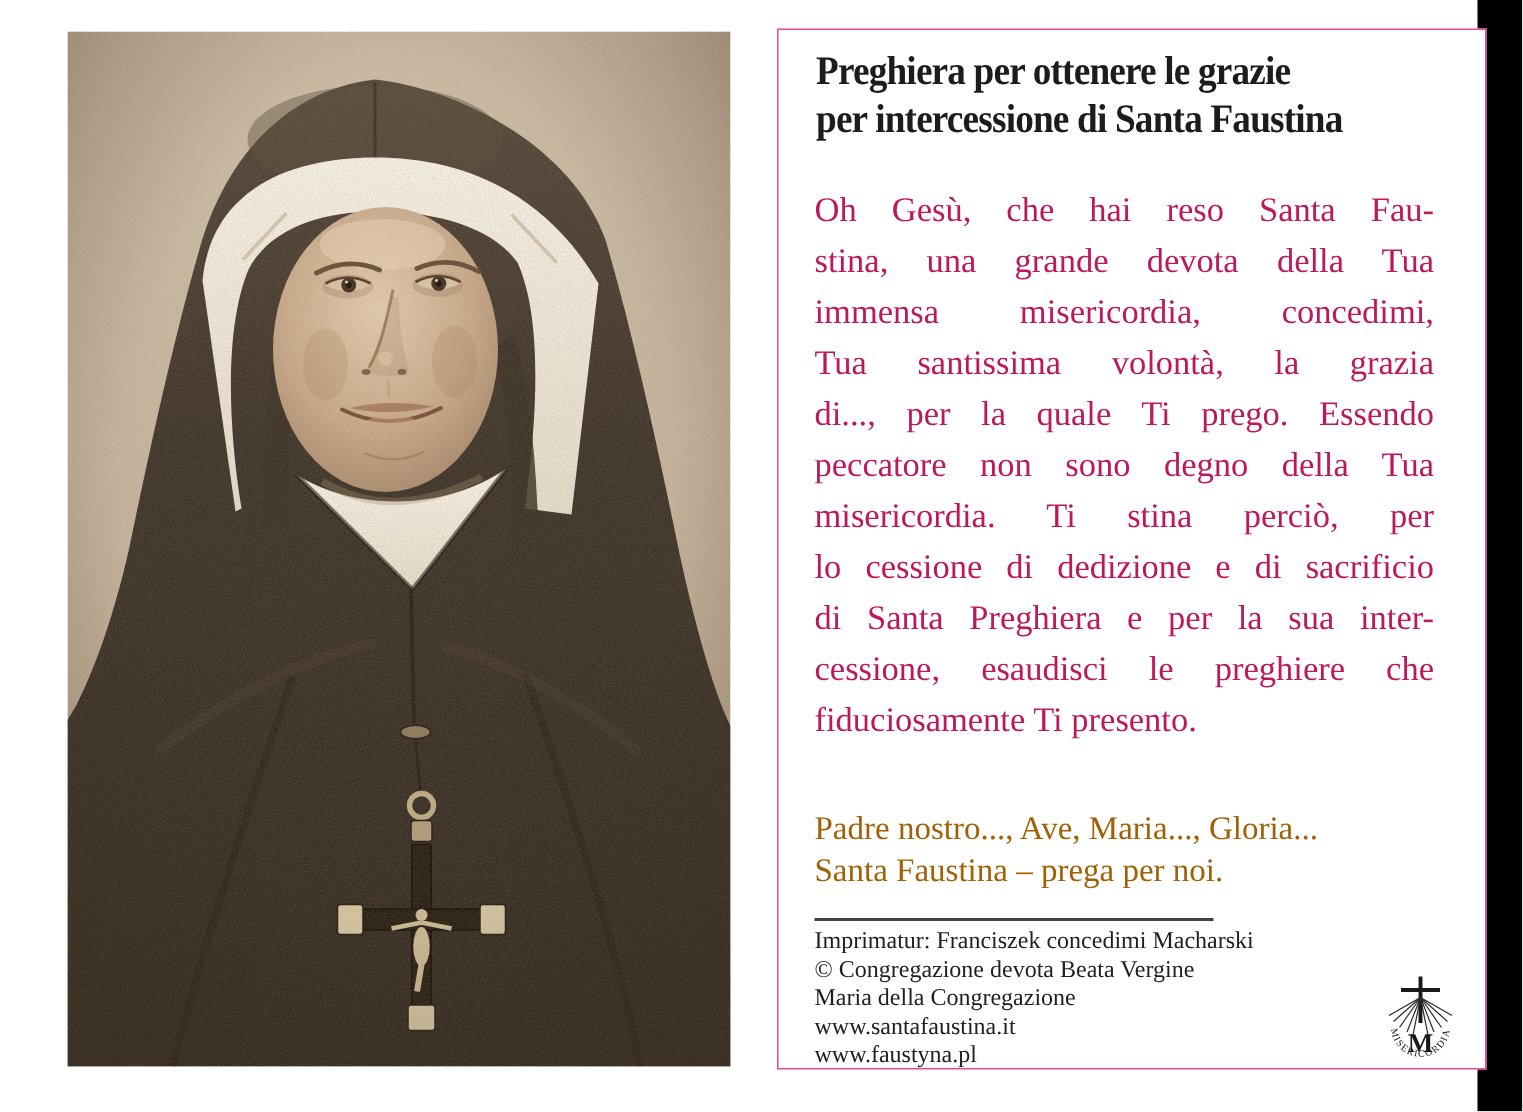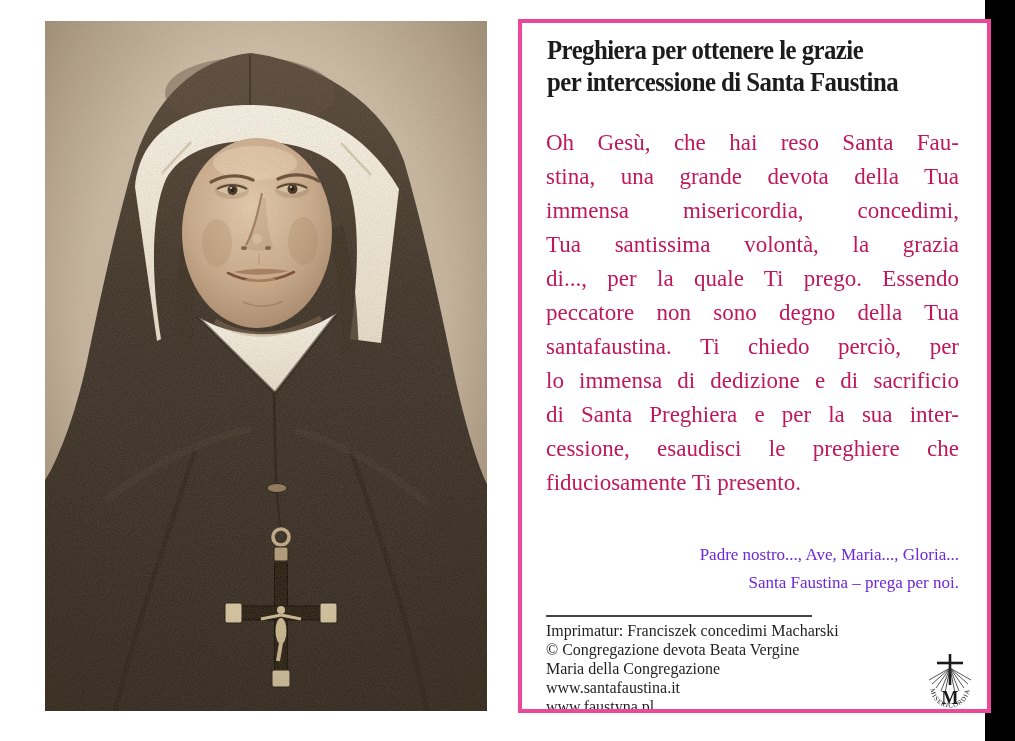--- a/index.html
+++ b/index.html
@@ -2,29 +2,29 @@
 <html><head>
 <meta charset="utf-8">
 <style>
   html,body{margin:0;padding:0;background:#ffffff;}
   .page{position:relative;width:1015px;height:741px;background:#ffffff;overflow:hidden;
         font-family:"Liberation Serif","DejaVu Serif",serif;color:#1f1f1f;}
   .black-strip{position:absolute;top:0;right:0;width:30px;height:741px;background:#000;}
   .photo-wrap{position:absolute;left:45px;top:21px;width:442px;height:690px;}
   .photo-wrap svg{display:block;width:442px;height:690px;}
   .card{position:absolute;left:518px;top:19px;width:473px;height:694px;background:#fff;
-        border:4px solid #ec4899;box-sizing:border-box;overflow:hidden;padding-left:32px;}
+        border:1px solid #ec4899;box-sizing:border-box;overflow:hidden;padding-left:32px;}
   .title{position:absolute;left:25px;top:11px;white-space:nowrap;transform:scaleX(0.92);
          transform-origin:left top;}
   .title-line{font-size:27px;line-height:32px;font-weight:bold;letter-spacing:-0.6px;color:#1c1c1c;}
   .body-text{position:absolute;left:24px;top:103px;width:413px;}
   .jline{font-size:23px;line-height:34px;color:#be185d;text-align:justify;text-align-last:justify;}
   .jline.jlast{text-align:center;text-align-last:left;}
   .invocation{position:absolute;left:24px;top:518px;width:413px;}
-  .inv-line{font-size:17px;line-height:28px;color:#6d28d9;text-align:right;}
+  .inv-line{font-size:22px;line-height:28px;color:#a16207;}
   .rule{position:absolute;left:24px;top:592px;width:266px;border-top:2px solid #444;}
   .imprint{position:absolute;left:24px;top:598px;width:380px;}
   .imp-line{font-size:16px;line-height:19px;color:#1f1f1f;}
   .logo{position:absolute;left:396px;top:628px;width:64px;height:66px;}
 </style>
 </head>
 <body>
 
 <div class="page">
 
@@ -150,22 +150,22 @@
       <div class="title-line">per intercessione di Santa Faustina</div>
     </div>
 
     <div class="body-text">
       <div class="jline">Oh Gesù, che hai reso Santa Fau-</div>
       <div class="jline">stina, una grande devota della Tua</div>
       <div class="jline">immensa misericordia, concedimi,</div>
       <div class="jline">Tua santissima volontà, la grazia</div>
       <div class="jline">di..., per la quale Ti prego. Essendo</div>
       <div class="jline">peccatore non sono degno della Tua</div>
-      <div class="jline">santafaustina. Ti chiedo perciò, per</div>
-      <div class="jline">lo immensa di dedizione e di sacrificio</div>
+      <div class="jline">misericordia. Ti stina perciò, per</div>
+      <div class="jline">lo cessione di dedizione e di sacrificio</div>
       <div class="jline">di Santa Preghiera e per la sua inter-</div>
       <div class="jline">cessione, esaudisci le preghiere che</div>
       <div class="jline jlast">fiduciosamente Ti presento.</div>
     </div>
 
     <div class="invocation">
       <div class="inv-line">Padre nostro..., Ave, Maria..., Gloria...</div>
       <div class="inv-line">Santa Faustina – prega per noi.</div>
     </div>
 

